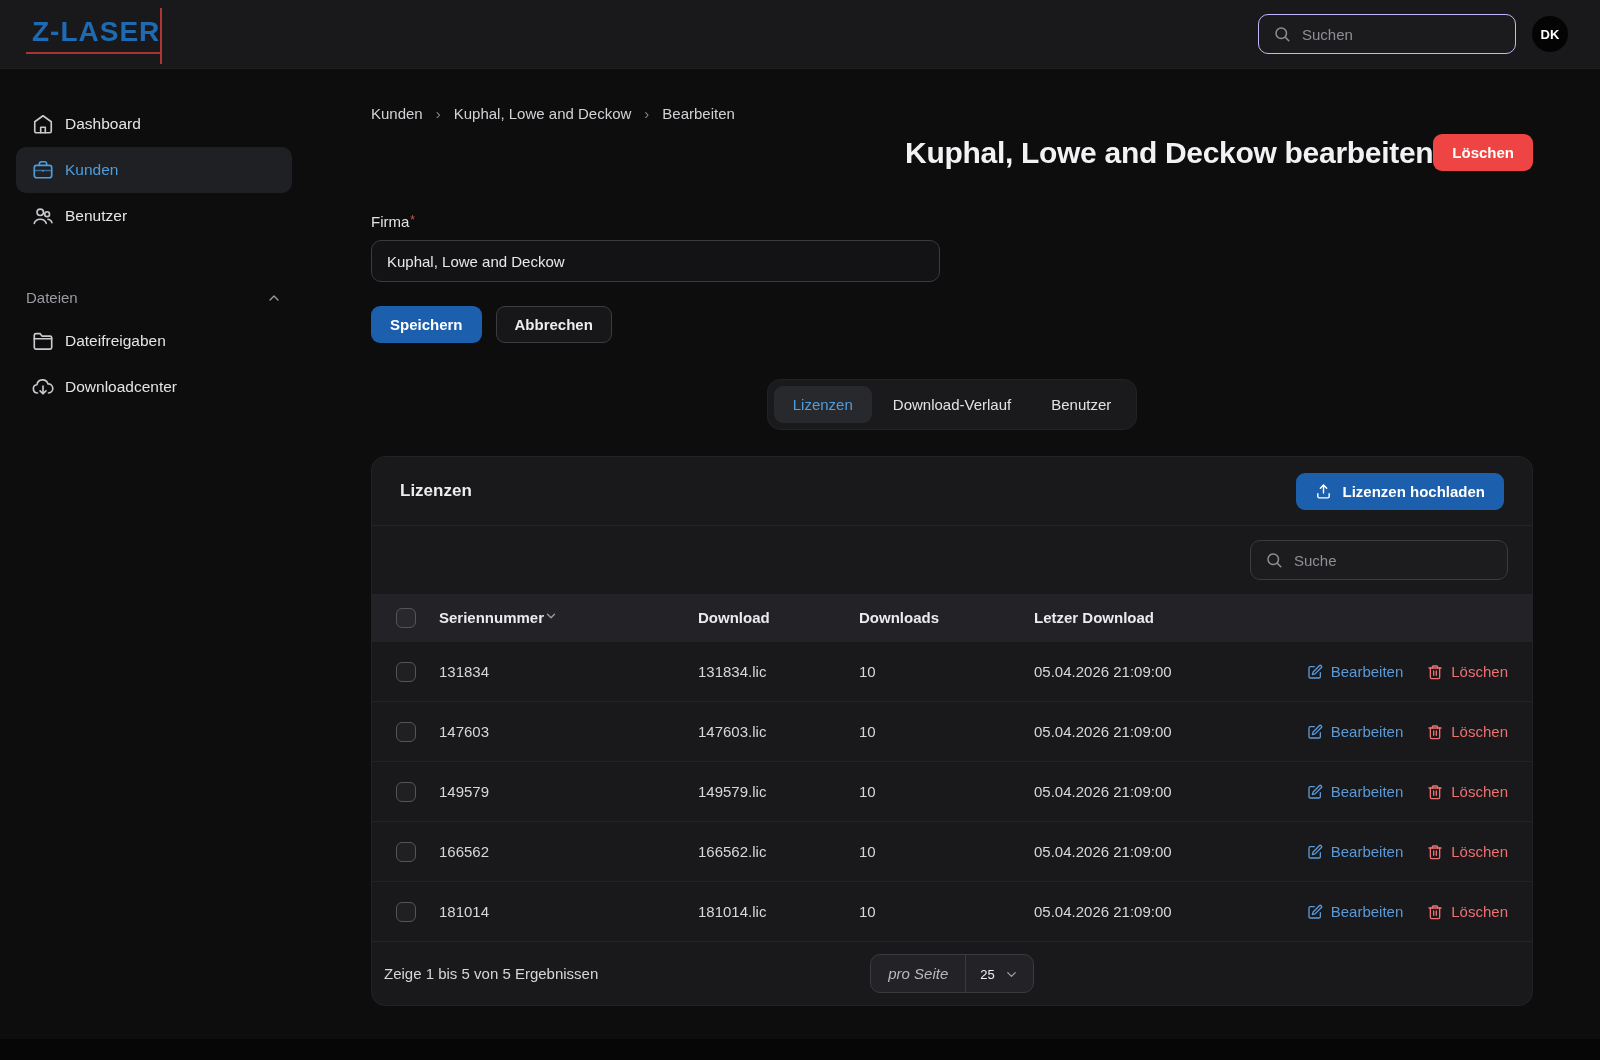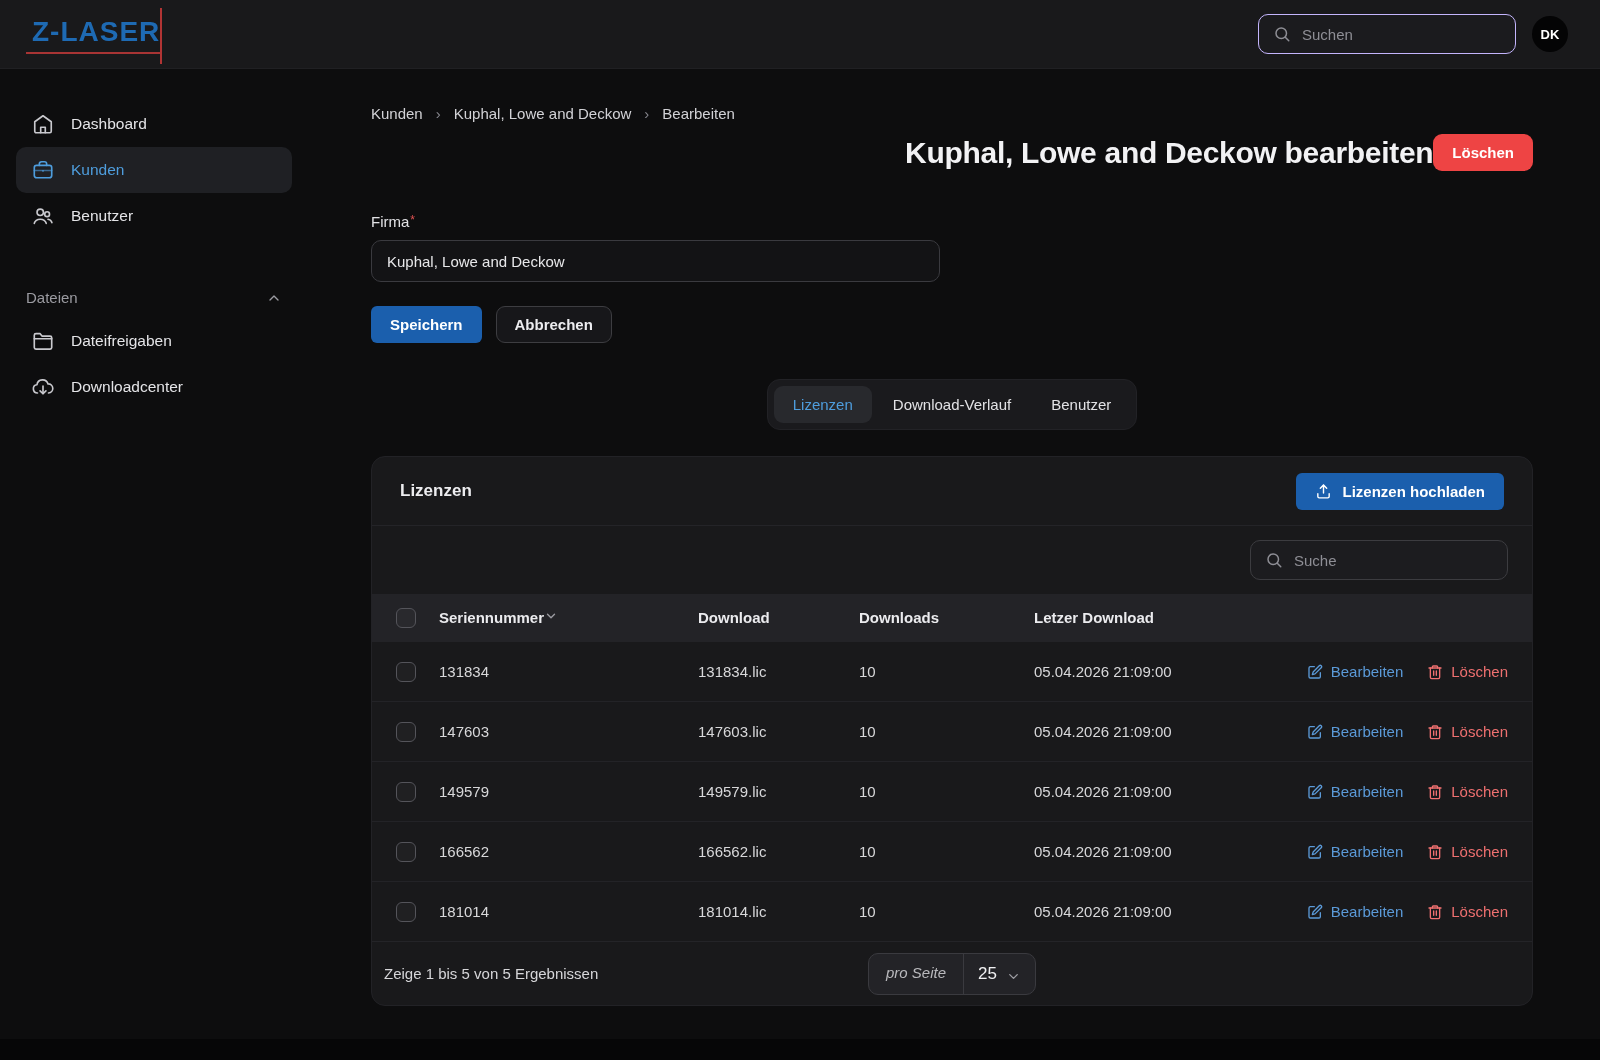--- a/index.html
+++ b/index.html
@@ -36,21 +36,21 @@
     color:#fff; font-size:13px; font-weight:700;
     display:flex; align-items:center; justify-content:center;
   }
 
   
   .shell { display:flex; height:970px; }
 
   
   .sidebar { width:308px; flex:0 0 308px; padding:32px 16px 0 16px; }
   .nav-item {
-    height:46px; display:flex; align-items:center; gap:17px;
+    height:46px; display:flex; align-items:center; gap:11px;
     padding:0 16px; border-radius:10px; font-size:15.5px; color:#e4e4e7;
     cursor:default;
   }
   .nav-item .ic { color:#c9c9ce; }
   .nav-item.active { background:#1f2024; color:#4e9ddd; }
   .nav-item.active .ic { color:#4e9ddd; }
   .nav-section {
     margin-top:50px; margin-bottom:12px; padding:0 10px;
     display:flex; align-items:center; justify-content:space-between;
     color:#9b9ba1; font-size:15px;
@@ -64,21 +64,21 @@
   .breadcrumb .sep { color:#85858c; font-size:15px; }
 
   .title-row { margin-top:12px; display:flex; align-items:center; justify-content:flex-end; }
   .page-title { font-size:30px; font-weight:700; letter-spacing:-0.3px; color:#f2f2f4; }
   .btn {
     border:none; border-radius:9px; font-size:15px; font-weight:600;
     font-family:inherit; color:#fff; cursor:pointer;
     display:inline-flex; align-items:center; gap:10px;
   }
   .btn-danger { background:#ee4444; padding:10px 19px; }
-  .btn-primary { background:#1b5fad; padding:10px 19px;border-radius:6px; }
+  .btn-primary { background:#1b5fad; padding:10px 19px; }
   .btn-ghost { background:#17171a; border:1px solid #3d3d41; padding:9px 18px; color:#ededf0; }
 
   .form-label { margin-top:42px; font-size:15px; color:#e2e2e5; font-weight:400; }
   .req { color:#e05252; font-size:12px; vertical-align:top; margin-left:1px; }
   .text-input {
     margin-top:10px; width:569px; height:42px; background:#131315;
     border:1px solid #3a3a3f; border-radius:10px; padding:0 15px;
     color:#e8e8ea; font-size:15px; font-family:inherit; outline:none;
   }
   .form-actions { margin-top:24px; display:flex; gap:14px; }
@@ -131,21 +131,21 @@
     display:flex; align-items:center; justify-content:center;
   }
   .summary { position:absolute; left:12px; font-size:15px; color:#d6d6d9; }
   .perpage {
     display:flex; align-items:stretch; border:1px solid #3a3a3f;
     background:#232327; border-radius:10px; overflow:hidden; cursor:pointer;
   }
   .perpage-label { padding:10px 17px; color:#b9b9bd; font-size:15px;font-style:italic; }
   .perpage-value {
     padding:10px 14px; border-left:1px solid #3a3a3f;
-    display:flex; align-items:flex-end; gap:9px; color:#f0f0f2; font-size:17px;
+    display:flex; align-items:flex-end; gap:9px; color:#f0f0f2; font-size:13px;
   }
   .perpage-value .ic { color:#9a9aa0; }
 
   .bottom-strip { position:absolute; left:0; right:0; bottom:0; height:21px; background:#060607; }
 </style>
 </head>
 <body>
 
 <div class="topbar">
   <div class="logo">

